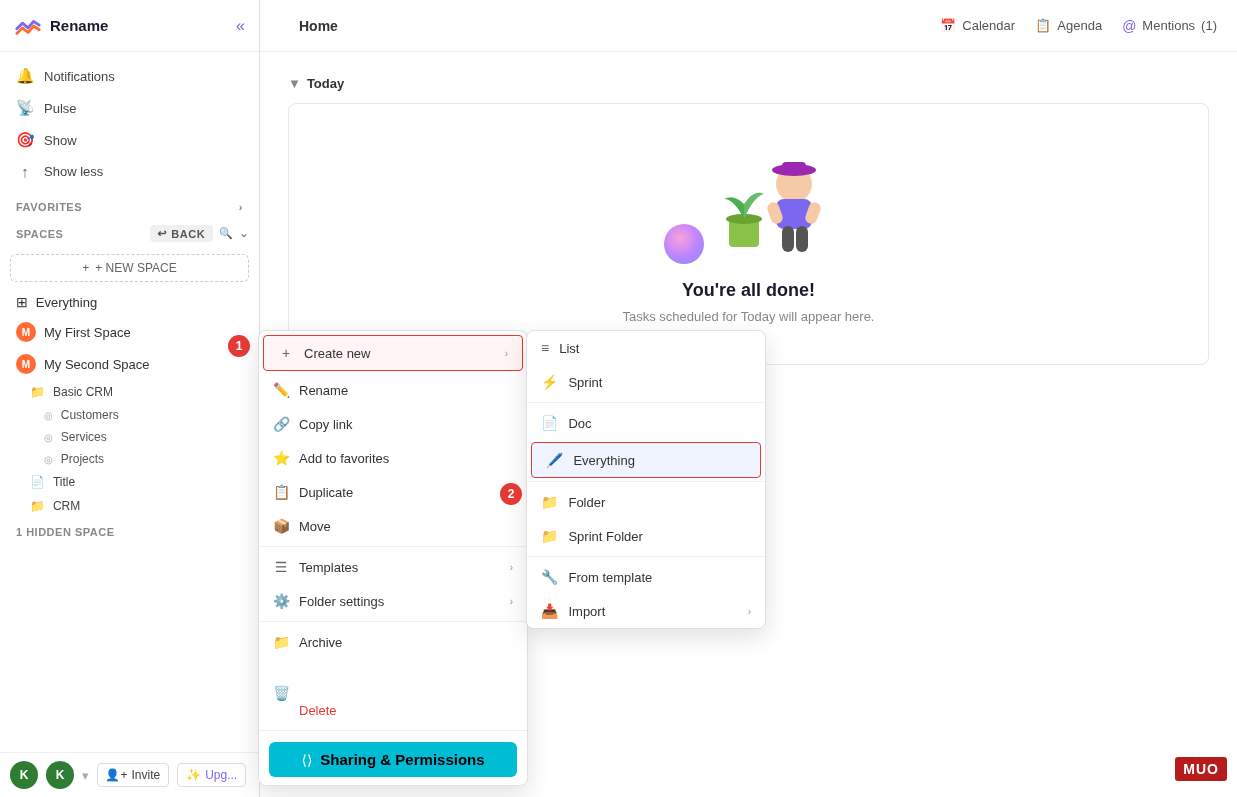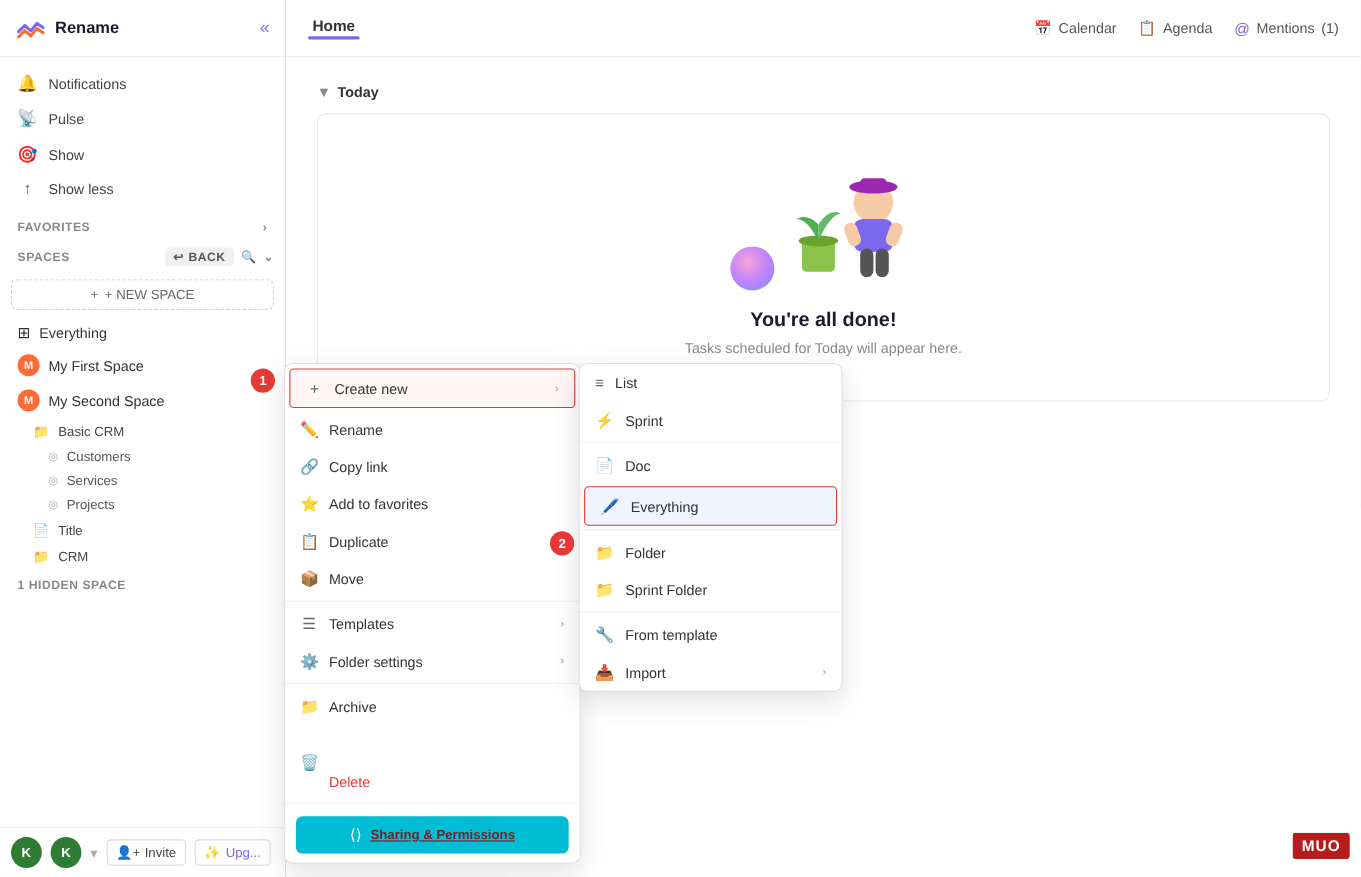--- a/index.html
+++ b/index.html
@@ -647,21 +647,21 @@
     <button class="upgrade-btn">
       <span>✨</span>
       <span>Upg...</span>
     </button>
   </div>
 </div>
 
 <div id="main">
 
   <div class="main-header">
-    <div style="display:flex;flex-direction:column;">
+    <div style="display:flex;flex-direction:row;margin-left:15px;">
       <span style="font-size:14px;font-weight:600;color:#333;padding:0 4px;">Home</span>
       <div class="home-tab-underline"></div>
     </div>
     <div class="header-actions">
       <div class="header-action-btn">
         <span>📅</span>
         <span>Calendar</span>
       </div>
       <div class="header-action-btn">
         <span>📋</span>
@@ -796,21 +796,21 @@
         <span class="ctx-icon red">🗑️</span>
         <span style="color:#e53935;margin-top:35px;">Delete</span>
       </div>
     </div>
 
     <div class="ctx-divider"></div>
 
     <div style="padding: 8px 10px;">
       <div style="background:#00bcd4; border-radius:6px; padding:9px 14px; display:flex; align-items:center; justify-content:center; gap:8px; cursor:pointer;">
         <span style="color:#fff; font-size:14px;">⟨⟩</span>
-        <span style="color:#7f1d1d; font-weight:600; font-size:12px;text-decoration:underline;">Sharing &amp; Permissions</span>
+        <span style="color:#000000; font-weight:600; font-size:15px;">Sharing &amp; Permissions</span>
       </div>
     </div>
   </div>
 
   <div id="submenu">
     <div class="sub-item">
       <div class="sub-item-left">
         <span style="font-size:14px;color:#666;">≡</span>
         <span>List</span>
       </div>

